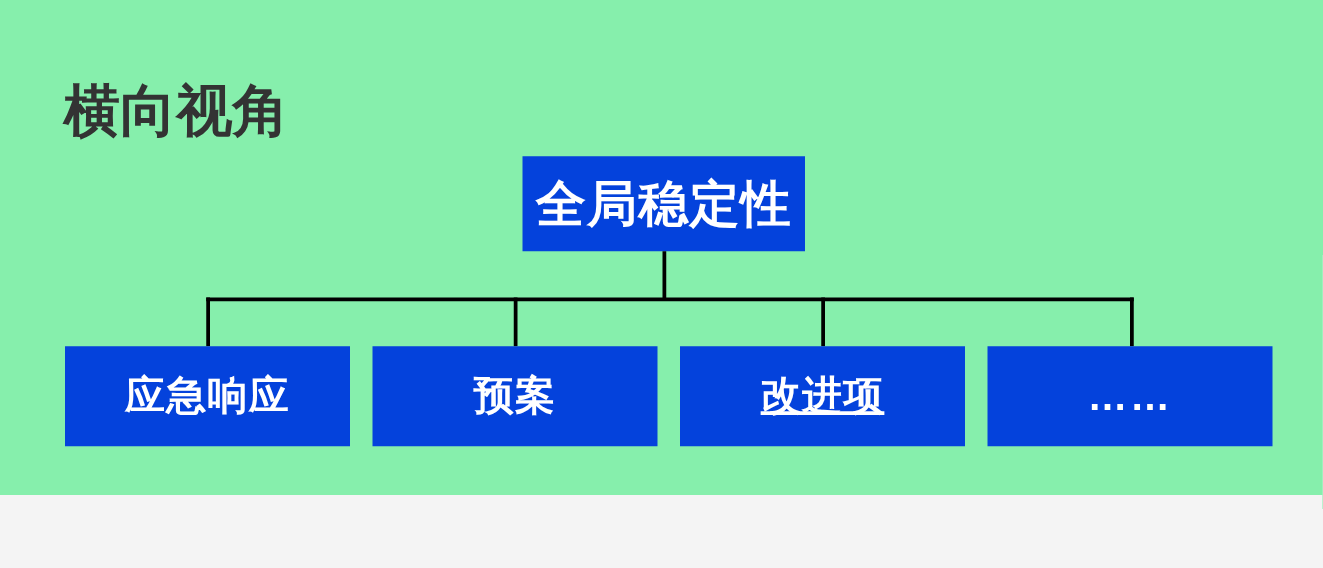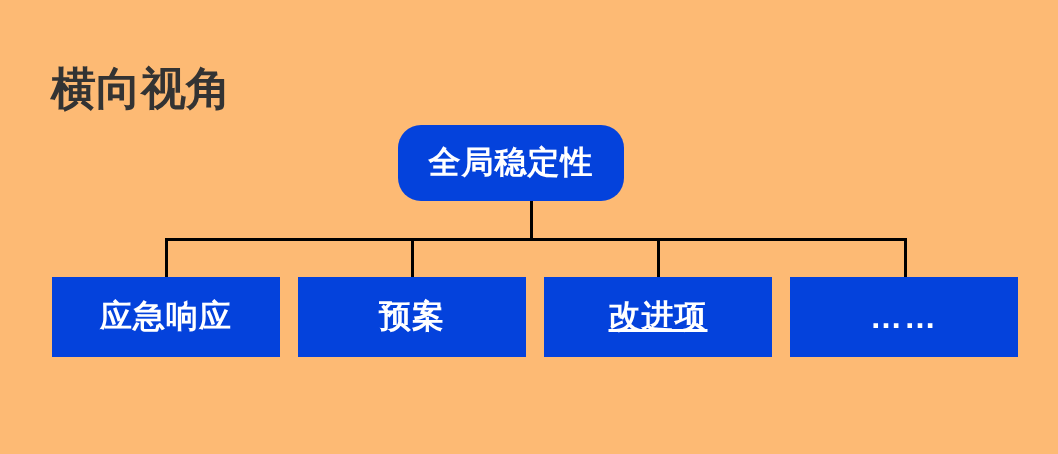--- a/index.html
+++ b/index.html
@@ -10,22 +10,22 @@
     width: 1058px;
     height: 454px;
     background: #f4f4f4;
     font-family: "Liberation Sans", "DejaVu Sans", sans-serif;
     overflow: hidden;
   }
 
   #canvas {
     position: relative;
     width: 1058px;
-    height: 454px;
-    background: #fdba74;
+    height: 396px;
+    background: #86efac;
   }
 
   
   .page-title {
     position: absolute;
     left: 51px;
     top: 60px;
     font-size: 45px;
     line-height: 58px;
     font-weight: 700;
@@ -42,26 +42,25 @@
     display: flex;
     align-items: center;
     justify-content: center;
     box-sizing: border-box;
     font-weight: 700;
     letter-spacing: 1px;
     white-space: nowrap;
   }
 
   .node-root {
-    left: 398px;
+    left: 418px;
     top: 125px;
     width: 226px;
     height: 76px;
-    font-size: 32px;
-    border-radius: 23px;
+    font-size: 40px;
   }
 
   .node-child {
     top: 277px;
     width: 228px;
     height: 80px;
     font-size: 32px;
   }
 
   .node-child.c0 { left: 52px; }

